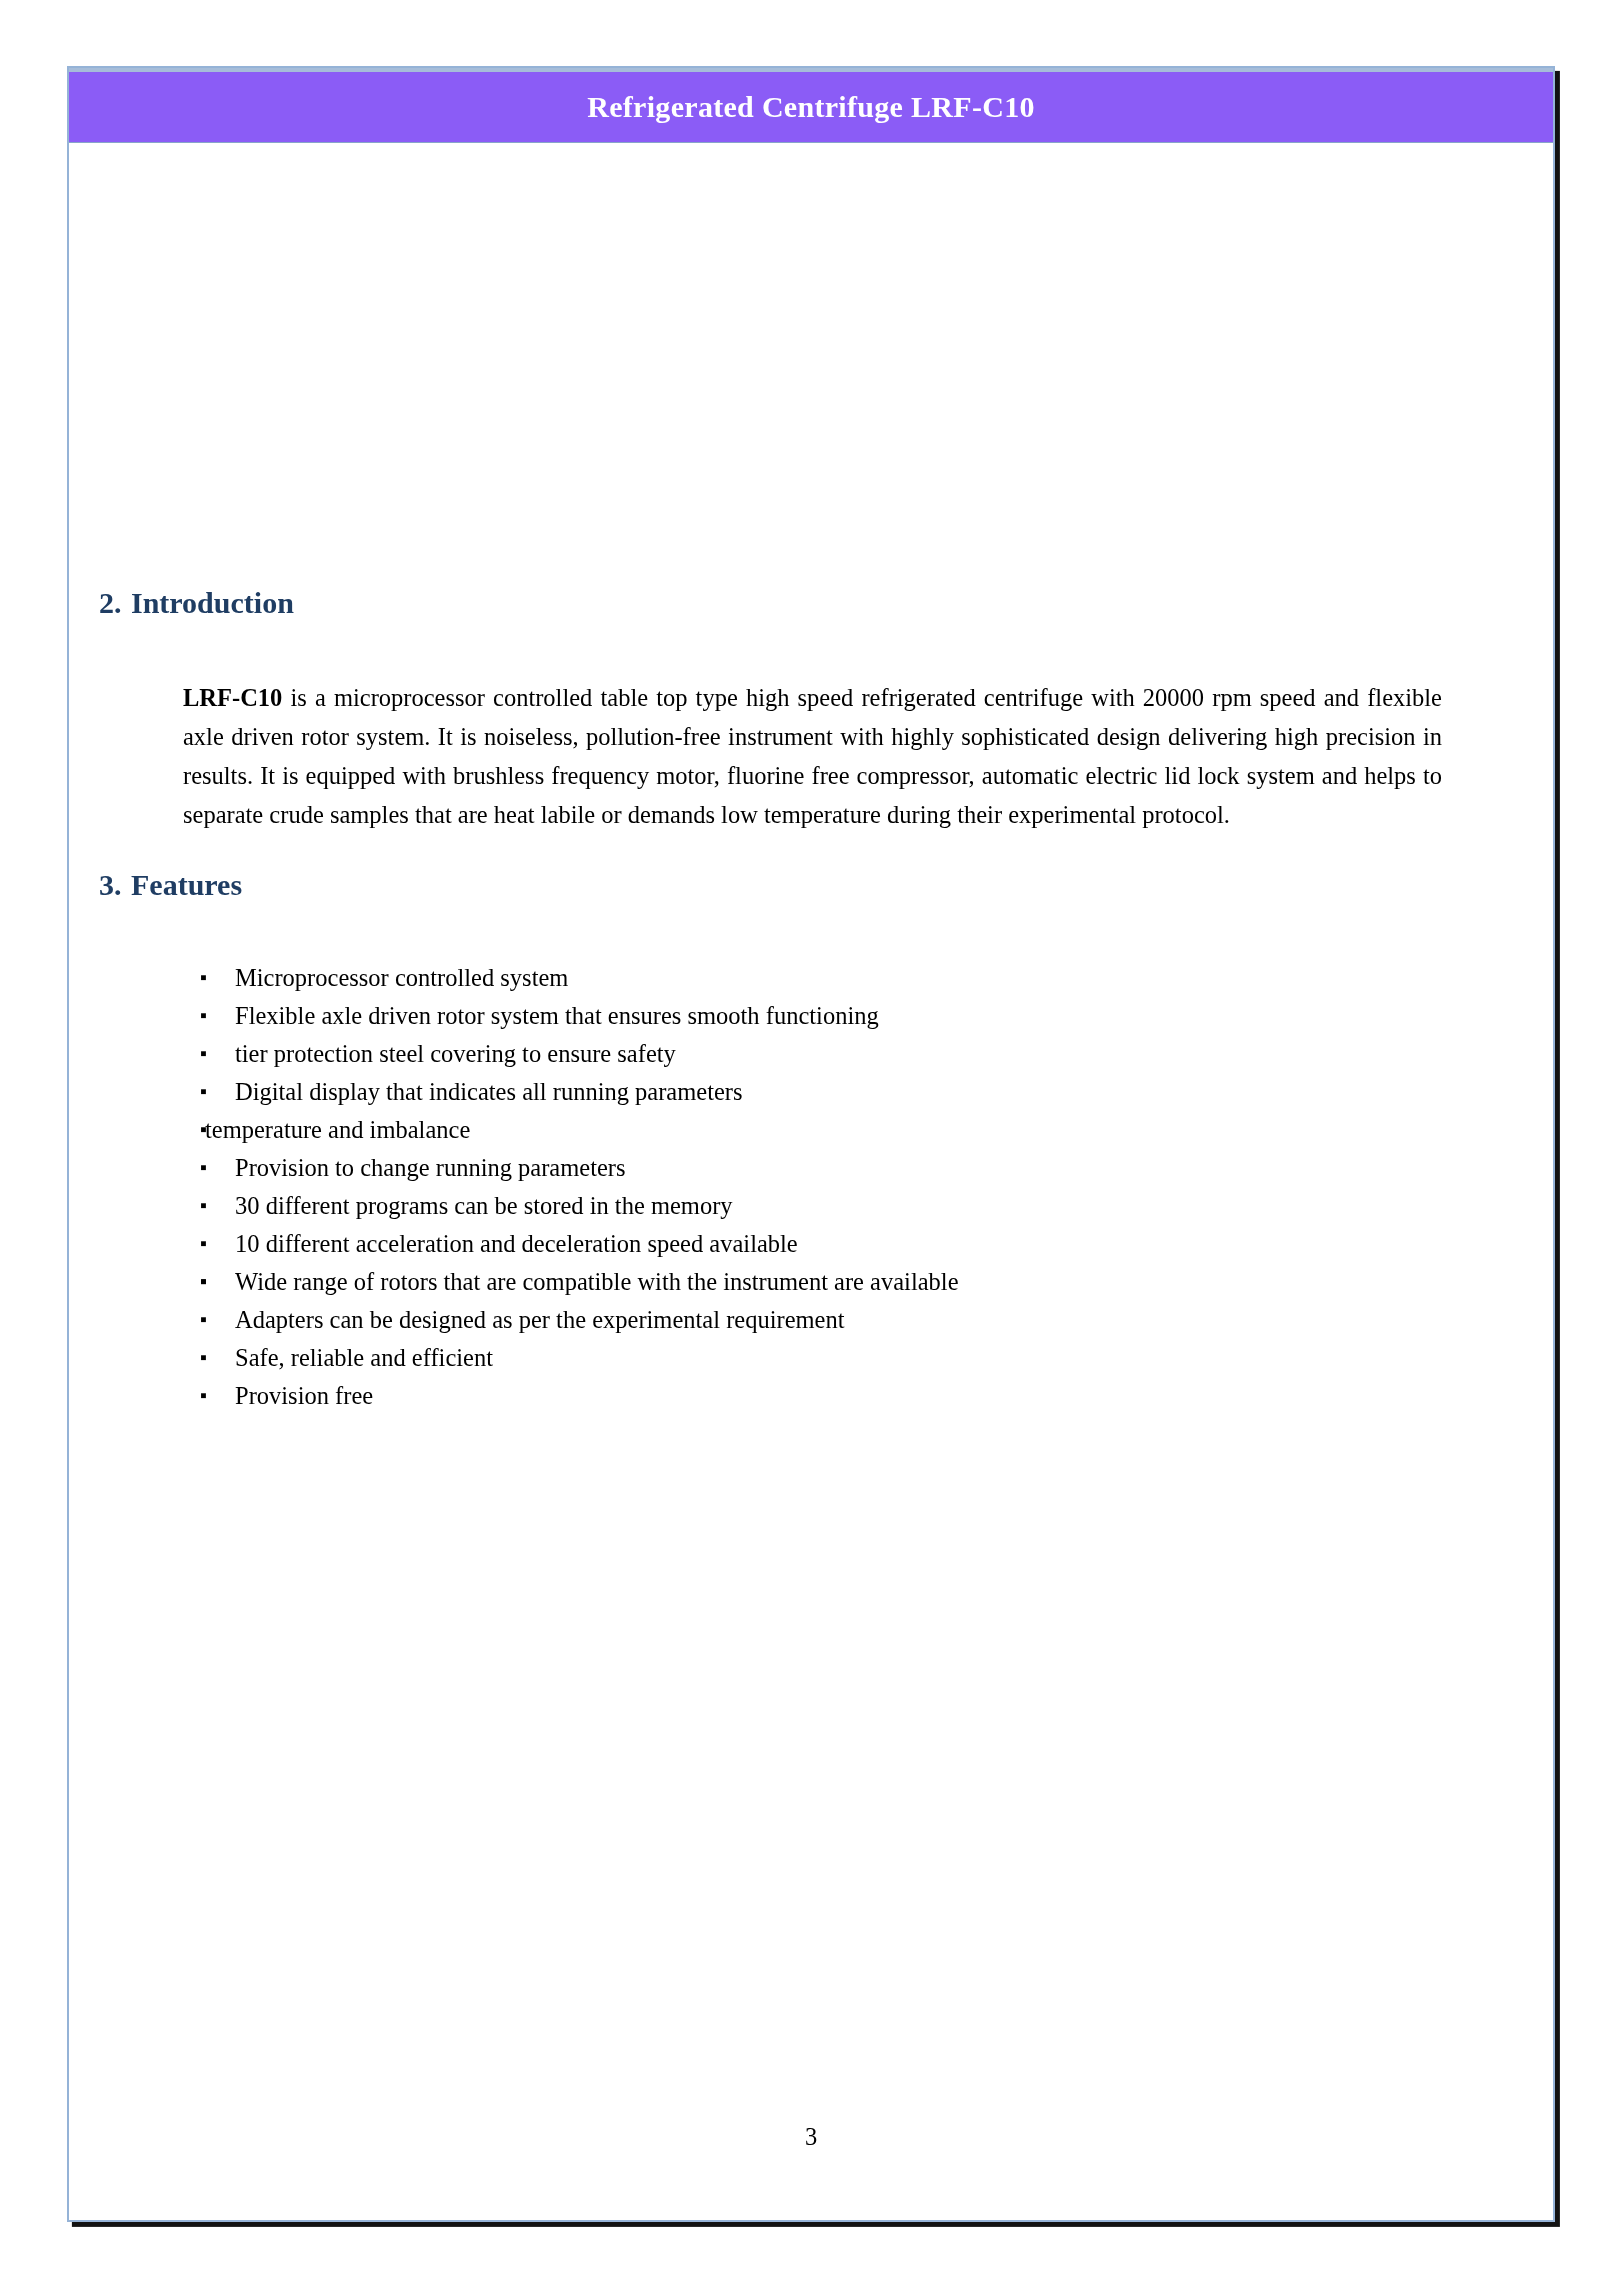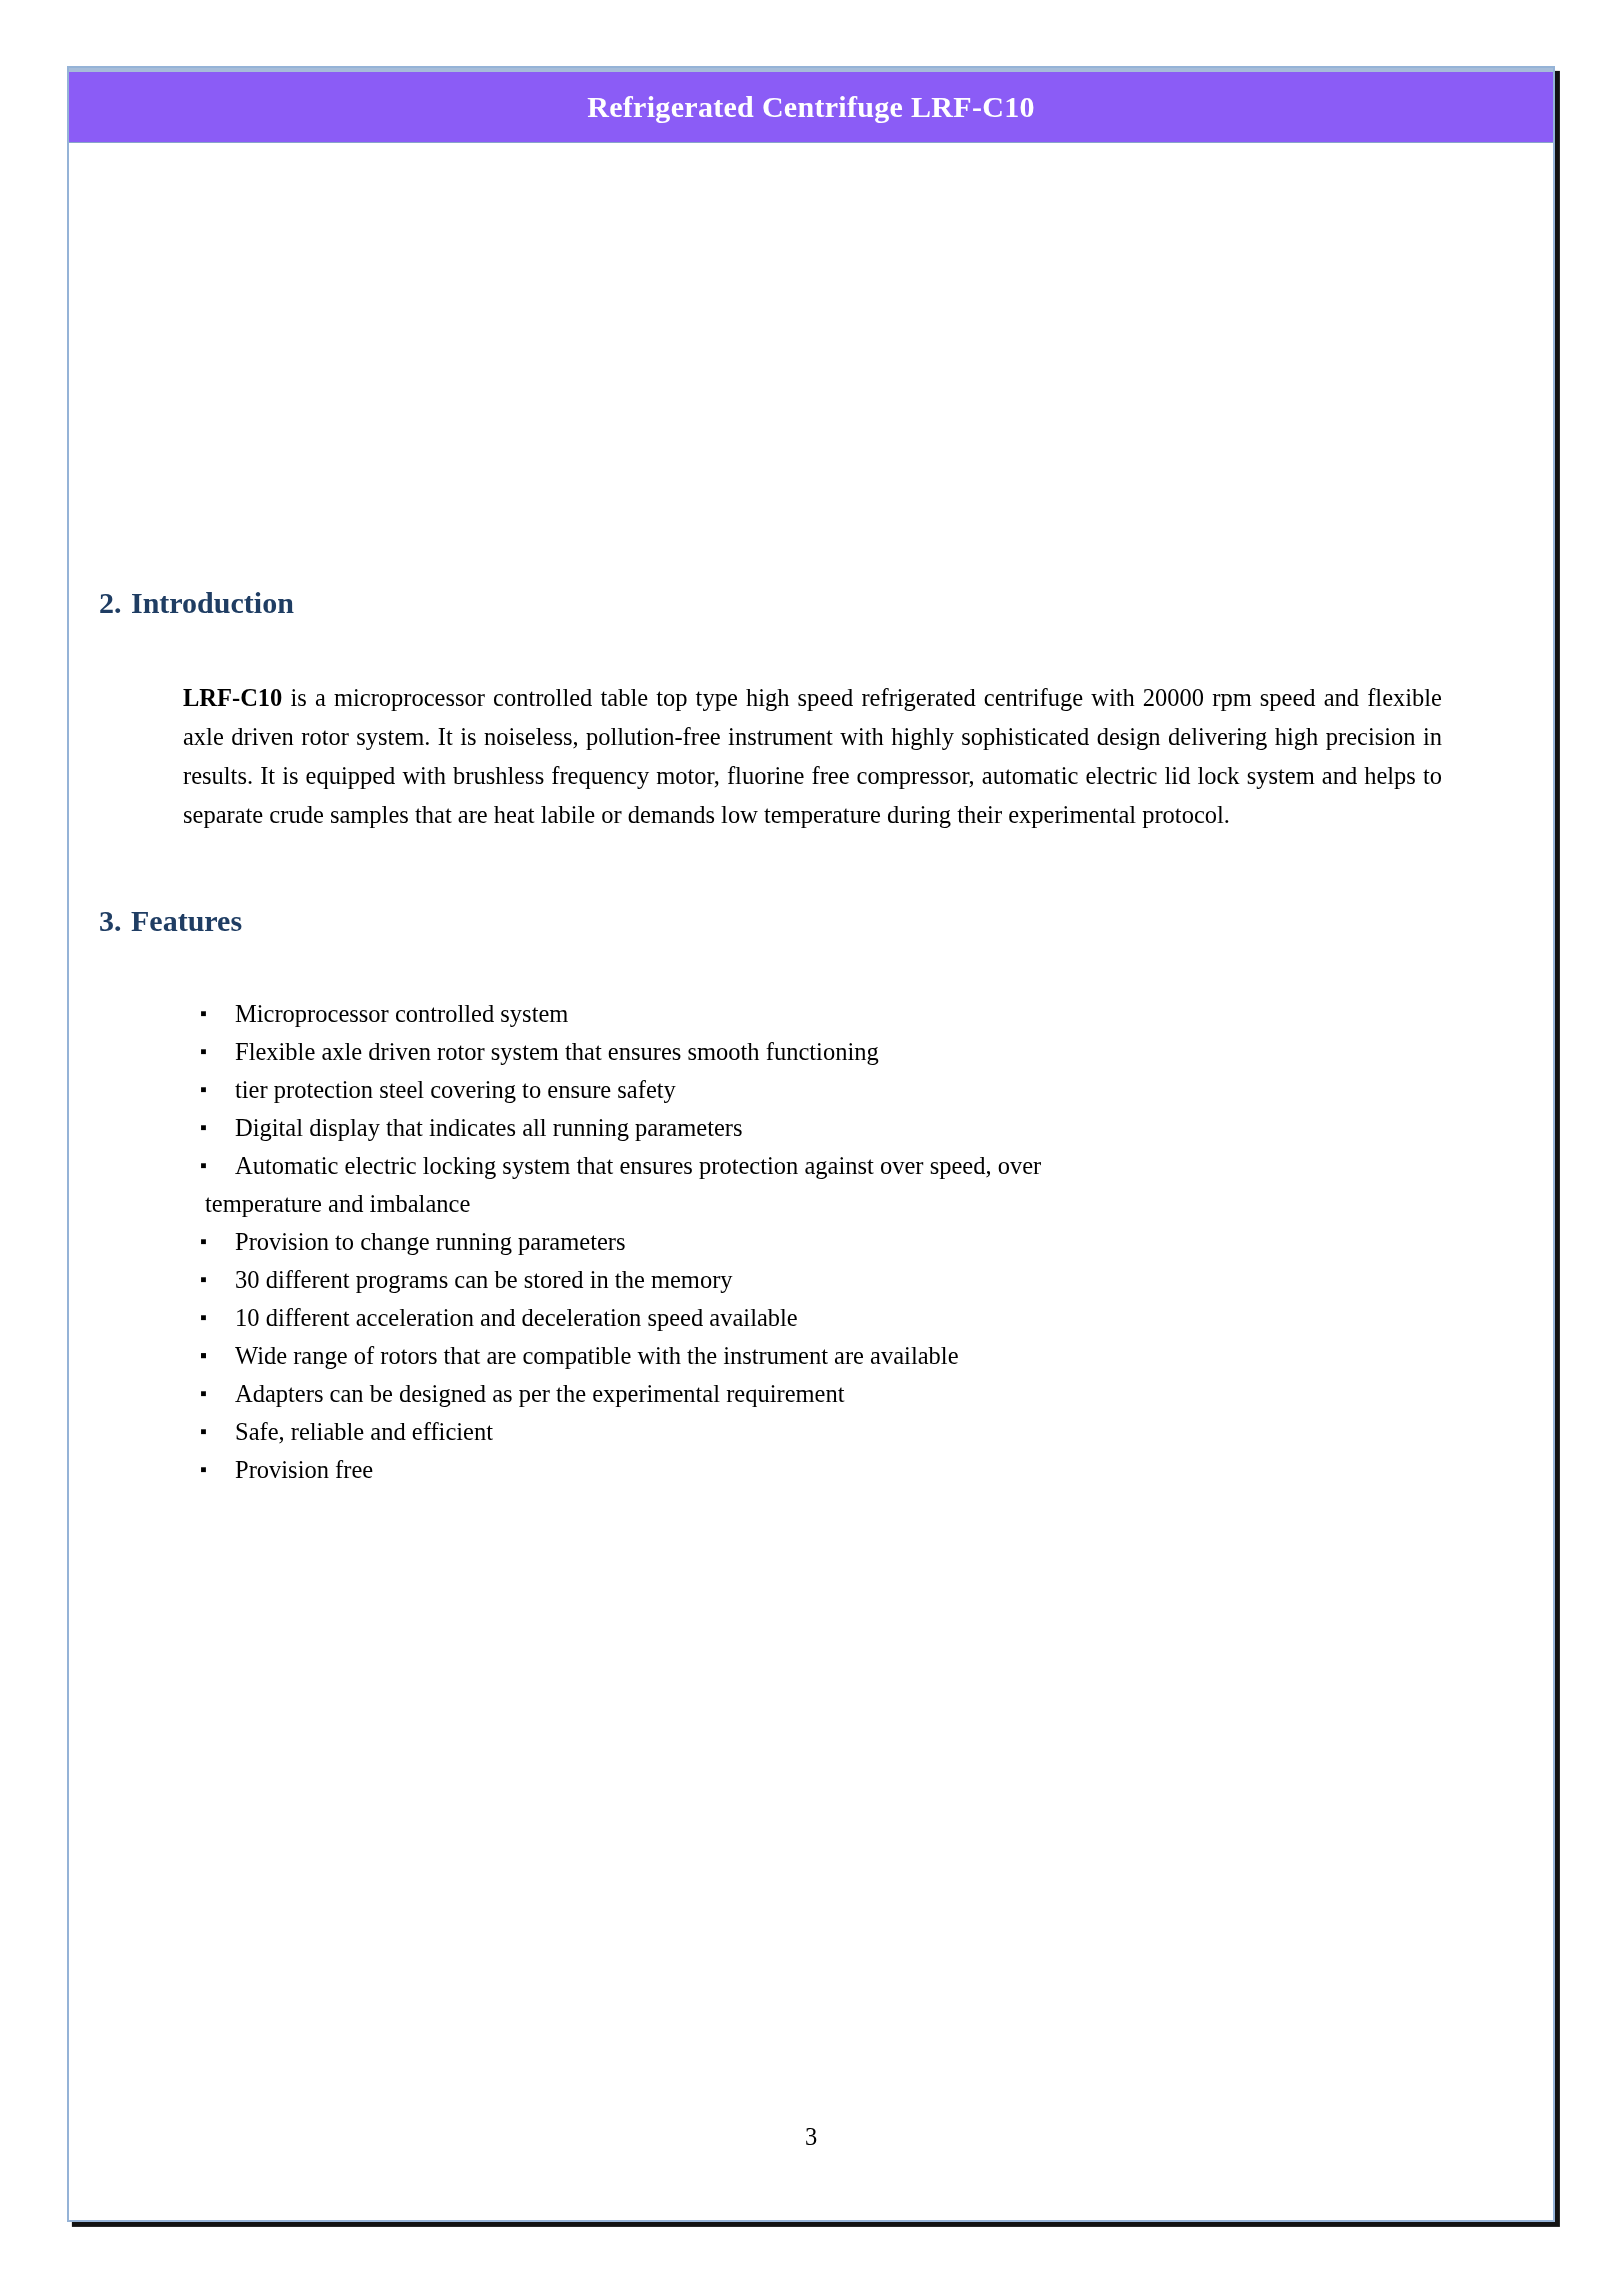--- a/index.html
+++ b/index.html
@@ -44,21 +44,21 @@
   }
   h2.section-heading {
     margin: 0;
     padding-left: 30px;
     font-size: 30px;
     line-height: 39px;
     font-weight: bold;
     color: #1f3d63;
   }
   h2#intro-heading { margin-top: 440px; }
-  h2#features-heading { margin-top: 67px; }
+  h2#features-heading { margin-top: 31px; }
   .hnum {
     display: inline-block;
     width: 32px;
   }
   .intro-para {
     margin: 56px 0 0 114px;
     width: 1259px;
     font-size: 24.5px;
     line-height: 39px;
     text-align: justify;
@@ -113,21 +113,21 @@
 
     <p class="intro-para"><b>LRF-C10</b><span> is a microprocessor controlled table top type high speed refrigerated centrifuge with 20000 rpm speed and flexible axle driven rotor system. It is noiseless, pollution-free instrument with highly sophisticated design delivering high precision in results. It is equipped with brushless frequency motor, fluorine free compressor, automatic electric lid lock system and helps to separate crude samples that are heat labile or demands low temperature during their experimental protocol.</span></p>
 
     <h2 class="section-heading" id="features-heading"><span class="hnum">3.</span><span>Features</span></h2>
 
     <ul class="features-list">
         <li><span class="bullet">▪</span><span>Microprocessor controlled system</span></li>
         <li><span class="bullet">▪</span><span>Flexible axle driven rotor system that ensures smooth functioning</span></li>
         <li><span class="bullet">▪</span><span>tier protection steel covering to ensure safety</span></li>
         <li><span class="bullet">▪</span><span>Digital display that indicates all running parameters</span></li>
-        <li><span class="bullet">▪</span><span>Automatic electric locking system that ensures protection against over speed, over</span><div class="cont">temperature and imbalance</div></li>
+        <li><span class="bullet">▪</span><div class="cont">temperature and imbalance</div></li>
         <li><span class="bullet">▪</span><span>Provision to change running parameters</span></li>
         <li><span class="bullet">▪</span><span>30 different programs can be stored in the memory</span></li>
         <li><span class="bullet">▪</span><span>10 different acceleration and deceleration speed available</span></li>
         <li><span class="bullet">▪</span></li>
         <li><span class="bullet">▪</span><span>Wide range of rotors that are compatible with the instrument are available</span></li>
         <li><span class="bullet">▪</span><span>Adapters can be designed as per the experimental requirement</span></li>
         <li><span class="bullet">▪</span><span>Safe, reliable and efficient</span></li>
         <li><span class="bullet">▪</span><span>Provision free</span></li>
       </ul>
 

